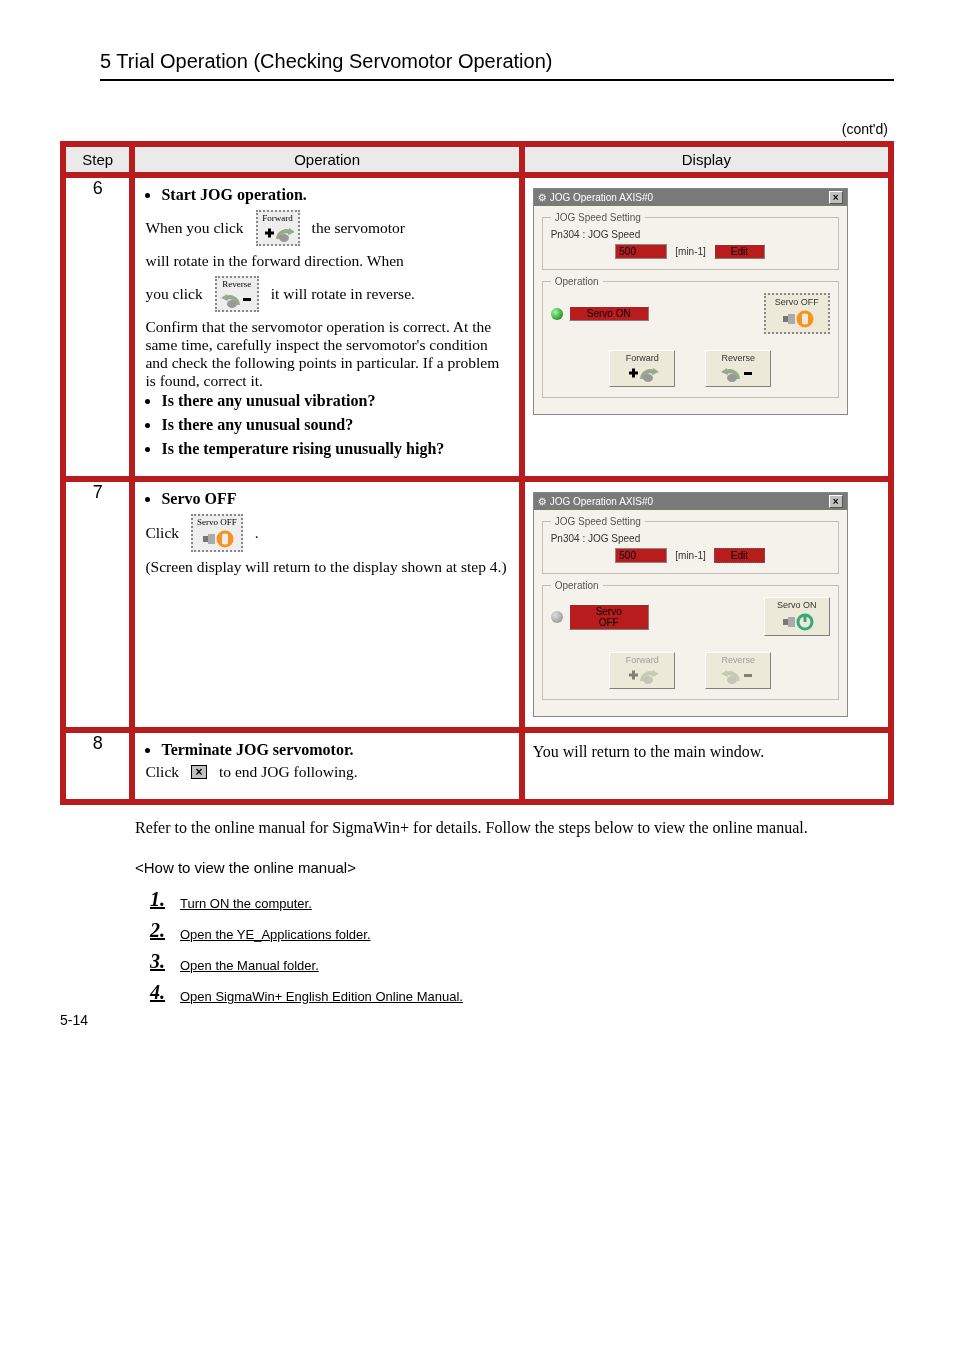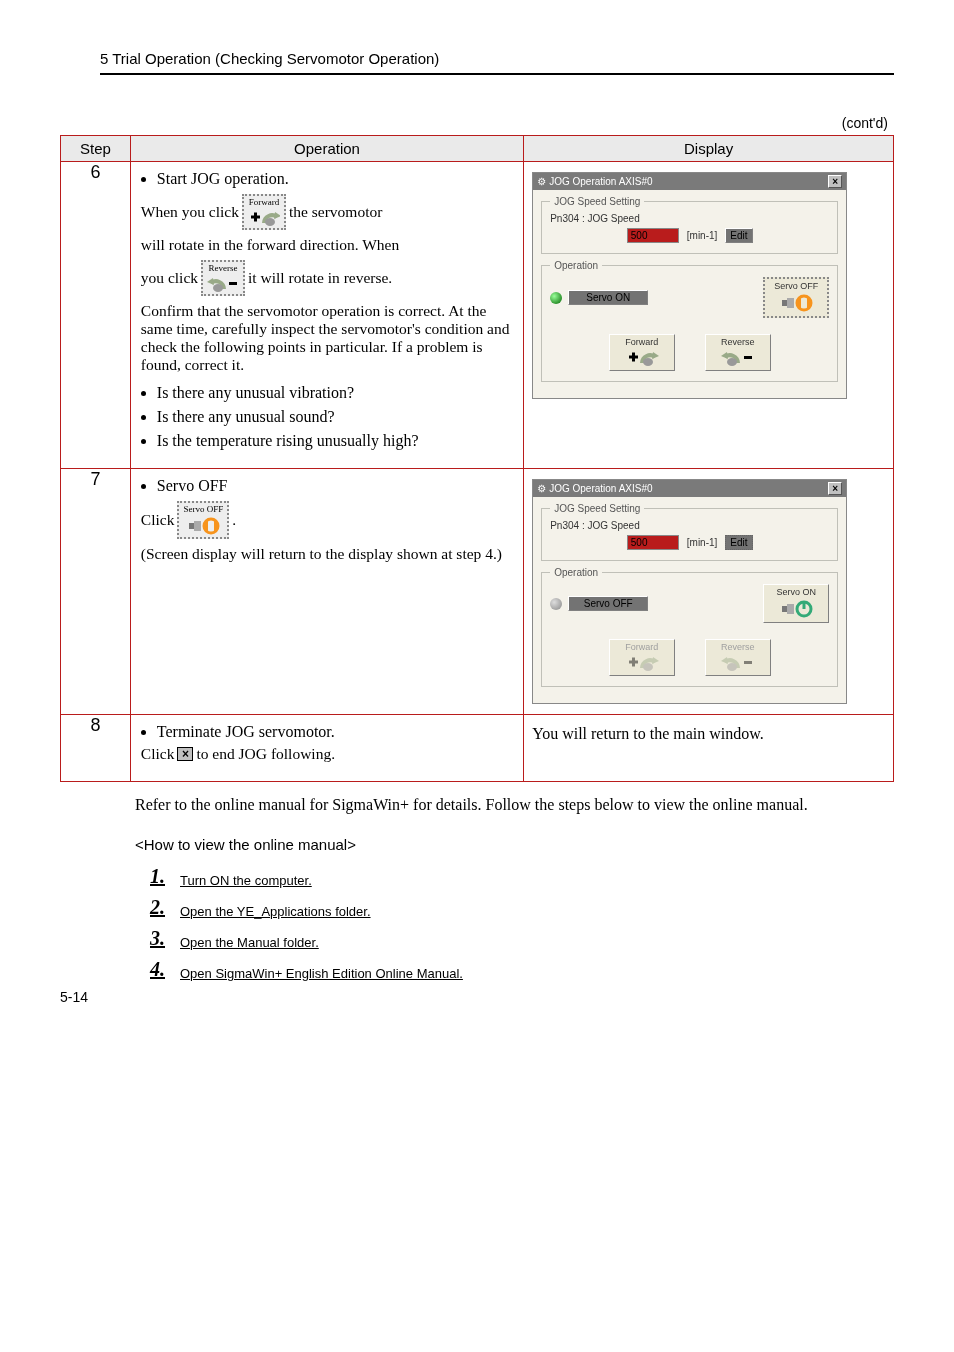--- a/index.html
+++ b/index.html
@@ -11,39 +11,39 @@
     font-family: "Times New Roman", serif;
     background: white;
     width: 954px;
     margin: 0 auto;
     padding: 50px 60px 30px 60px;
     color: #000;
     font-size: 15.5px;
   }
   .chapter-header {
     font-family: Arial, Helvetica, sans-serif;
-    font-size: 15px;
+    font-size: 20px;
     padding-bottom: 6px;
     border-bottom: 2px solid #000;
     margin-bottom: 40px;
     margin-left: 40px;
   }
   .contd {
     text-align: right;
     font-family: Arial, Helvetica, sans-serif;
     font-size: 14px;
     margin-bottom: 4px;
     padding-right: 6px;
   }
   table.main {
     width: 100%;
     border-collapse: collapse;
   }
   table.main th, table.main td {
-    border: 1px solid #b91c1c;
+    border: 6px solid #b91c1c;
     vertical-align: top;
   }
   table.main th {
     background: #eaeaea;
     font-family: Arial, Helvetica, sans-serif;
     font-weight: normal;
     font-size: 15px;
     text-align: center;
     padding: 4px;
   }
@@ -55,29 +55,30 @@
     font-size: 18px;
   }
   .op-cell {
     width: 395px;
     padding: 8px 10px 12px 10px;
   }
   .op-cell > ul {
     list-style: disc;
     padding-left: 16px;
     font-size: 16px;
+    font-weight: bold;
   }
   .op-cell > ul > li {
     margin-bottom: 6px;
   }
   .flowline {
     display: flex;
     align-items: center;
     flex-wrap: wrap;
-    gap: 3px;
+    gap: 12px;
     margin: 6px 0;
   }
   .ficon {
     border: 2px dotted #888;
     padding: 2px 4px 2px 4px;
     background: #eee;
     text-align: center;
     line-height: 1;
   }
   .ficon .lbl {
@@ -86,21 +87,21 @@
     margin-bottom: 1px;
   }
   .ficon svg {
     display: block;
     margin: 0 auto;
   }
   .sub-bullets {
     list-style: disc;
     padding-left: 16px;
     font-size: 16px;
-    margin-top: 10px;
+    margin-top: 2px;
   }
   .sub-bullets li {
     margin-bottom: 2px;
   }
   .disp-cell {
     width: 370px;
     padding: 10px 8px;
     vertical-align: middle;
   }
   .win {
@@ -160,22 +161,22 @@
   }
   .win input.val {
     width: 52px;
     font-size: 10px;
     padding: 1px 3px;
     border: 1px solid #888;
     background: #b91c1c;
   }
   .winbtn {
     font-size: 10px;
-    padding: 1px 4px;
-    background: #737373;
+    padding: 1px 16px;
+    background: #b91c1c;
     border: 1px solid #fff;
     border-right-color: #808080;
     border-bottom-color: #808080;
   }
   .winbtn.dotted {
     border: 1px dotted #666;
   }
   .winbtn:disabled, .winbtn.disabled {
     color: #a0a0a0;
   }

